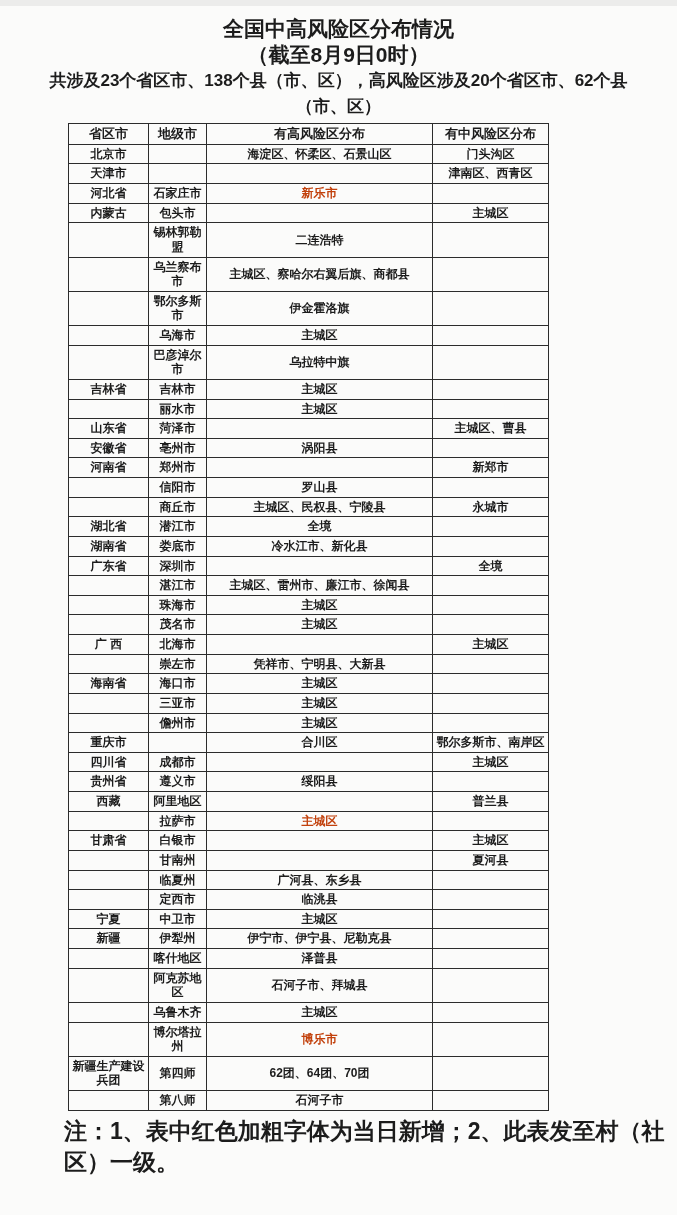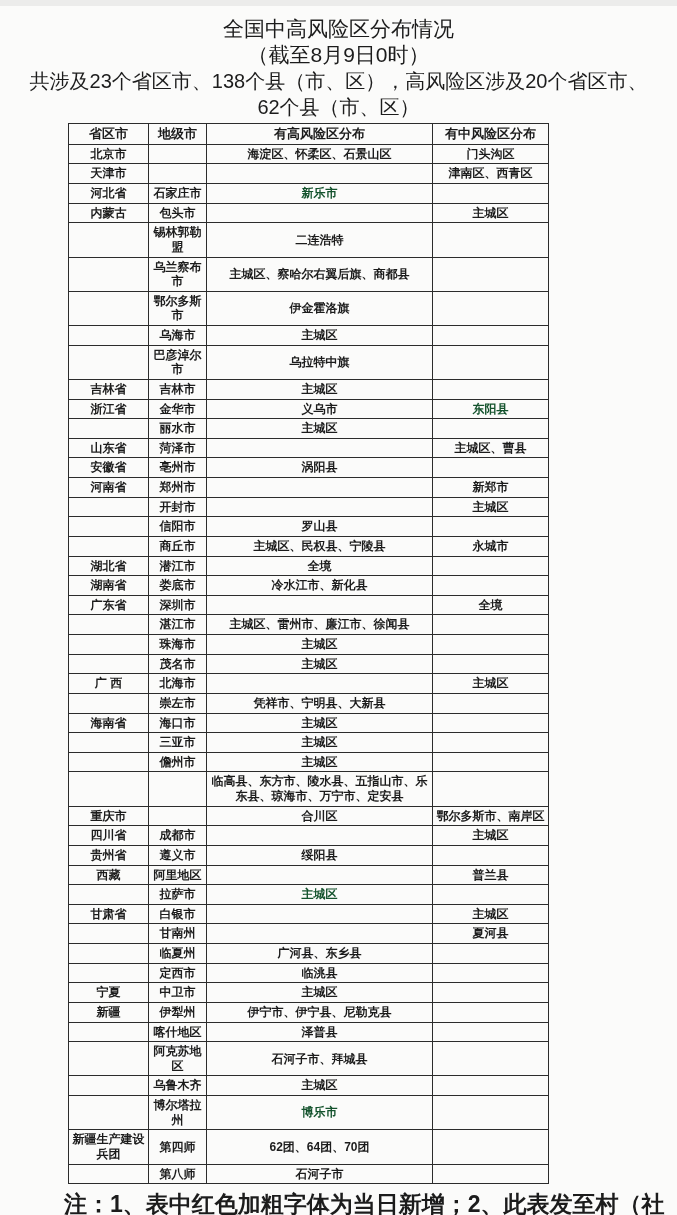--- a/index.html
+++ b/index.html
@@ -14,32 +14,32 @@
   }
   .top-strip {
     height: 6px;
     background: #ececeb;
   }
   .page {
     padding-top: 10px;
   }
   .titles {
     text-align: center;
-    font-weight: normal;
+    font-weight: bold;
   }
   .title-main {
     font-size: 21px;
     line-height: 26px;
   }
   .title-date {
     font-size: 21px;
     line-height: 26px;
   }
   .title-summary {
-    font-size: 20px;
+    font-size: 17px;
     line-height: 26px;
     padding: 0 26px;
   }
   table.risk {
     border-collapse: collapse;
     table-layout: fixed;
     margin: 3px 0 1px 68px;
     width: 480px;
     padding-left: 36px;
   }
@@ -54,21 +54,21 @@
     text-align: center;
     vertical-align: middle;
     padding: 2px 2px;
     line-height: 1.22;
     overflow: hidden;
   }
   table.risk th {
     font-size: 13px;
   }
   td.red {
-    color: #14532d;
+    color: #c2410c;
   }
   .note {
     font-size: 23px;
     font-weight: bold;
     line-height: 31px;
     margin: 5px 12px 0 64px;
     text-align: left;
   }
 </style>
 </head>
@@ -164,26 +164,20 @@
   </tr>
 
   <tr>
     <td>吉林省</td>
     <td>吉林市</td>
     <td>主城区</td>
     <td></td>
   </tr>
 
 
-  <tr>
-    <td>浙江省</td>
-    <td>金华市</td>
-    <td>义乌市</td>
-    <td class="red">东阳县</td>
-  </tr>
 
   <tr>
     <td></td>
     <td>丽水市</td>
     <td>主城区</td>
     <td></td>
   </tr>
 
   <tr>
     <td>山东省</td>
@@ -199,26 +193,20 @@
     <td></td>
   </tr>
 
   <tr>
     <td>河南省</td>
     <td>郑州市</td>
     <td></td>
     <td>新郑市</td>
   </tr>
 
-  <tr>
-    <td></td>
-    <td>开封市</td>
-    <td></td>
-    <td>主城区</td>
-  </tr>
 
   <tr>
     <td></td>
     <td>信阳市</td>
     <td>罗山县</td>
     <td></td>
   </tr>
 
   <tr>
     <td></td>
@@ -297,26 +285,20 @@
     <td></td>
   </tr>
 
   <tr>
     <td></td>
     <td>儋州市</td>
     <td>主城区</td>
     <td></td>
   </tr>
 
-  <tr>
-    <td></td>
-    <td></td>
-    <td>临高县、东方市、陵水县、五指山市、乐东县、琼海市、万宁市、定安县</td>
-    <td></td>
-  </tr>
 
   <tr>
     <td>重庆市</td>
     <td></td>
     <td>合川区</td>
     <td>鄂尔多斯市、南岸区</td>
   </tr>
 
   <tr>
     <td>四川省</td>

